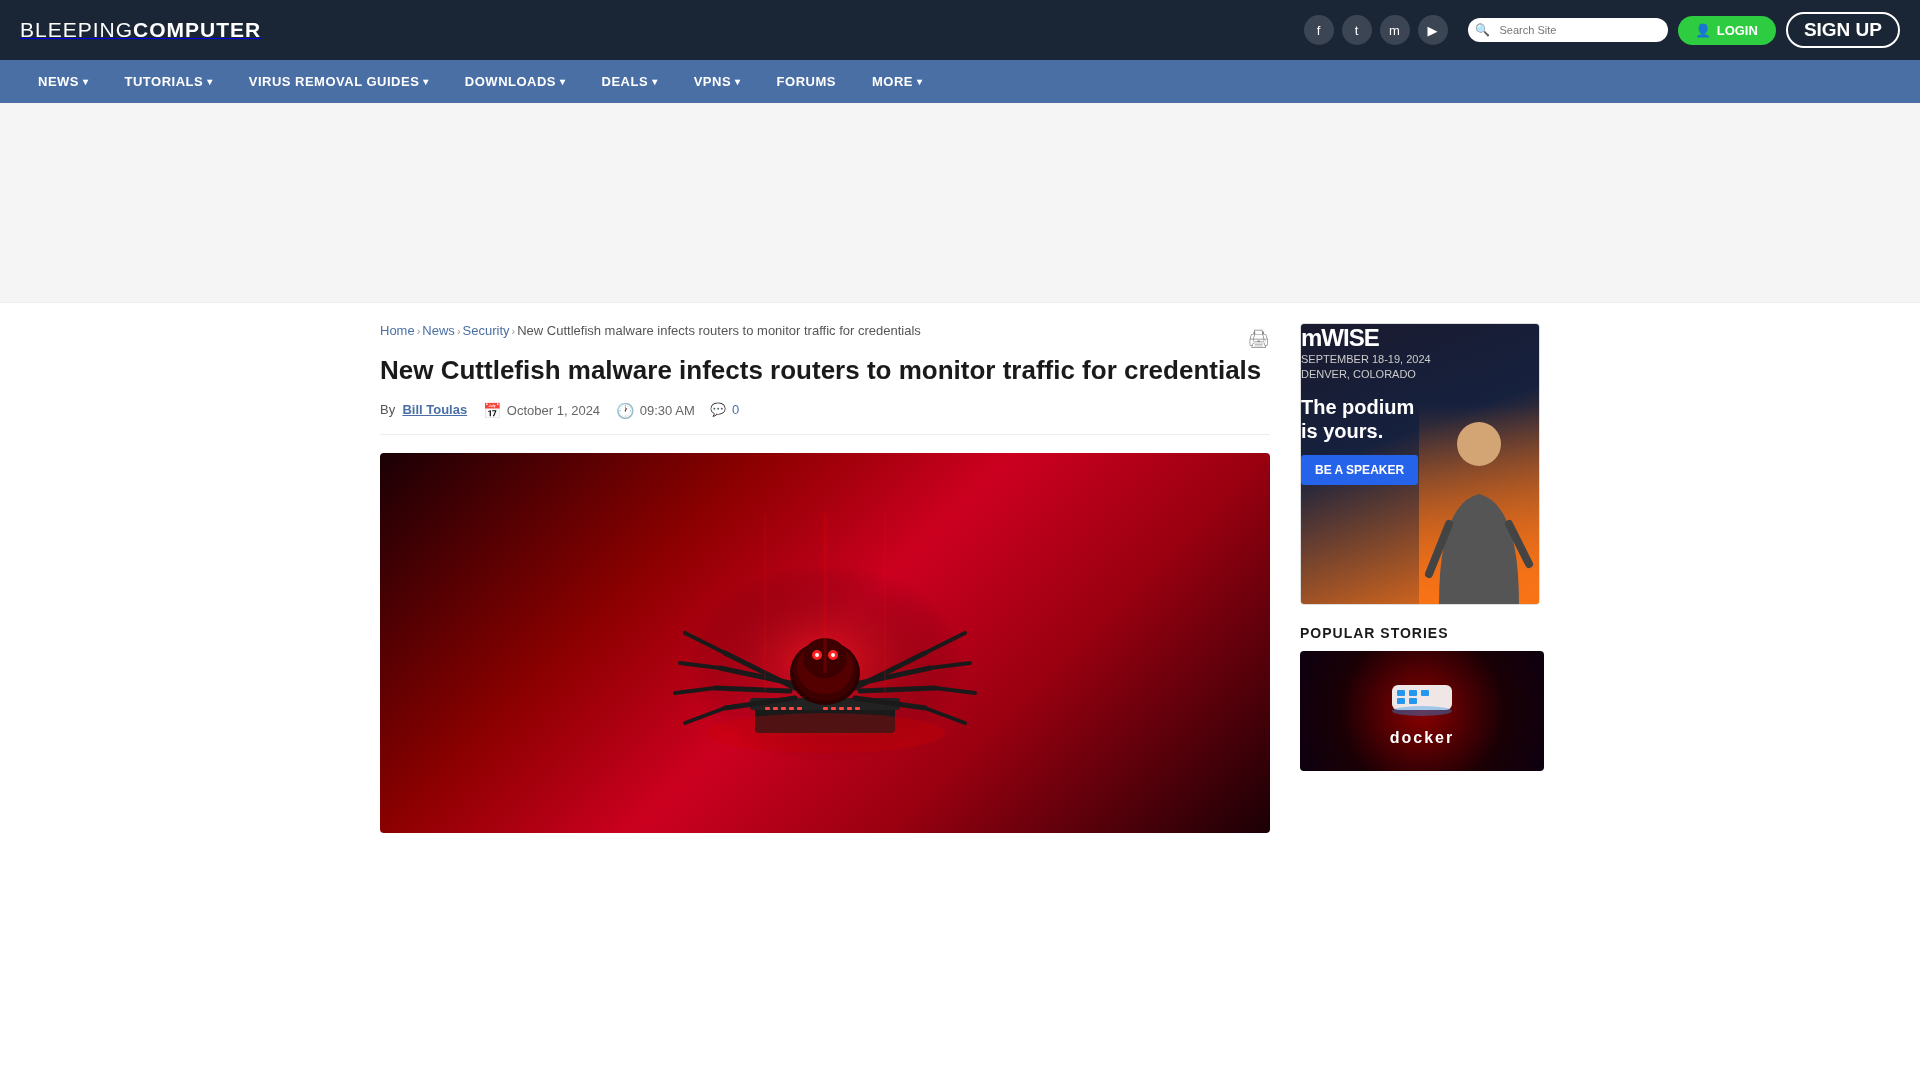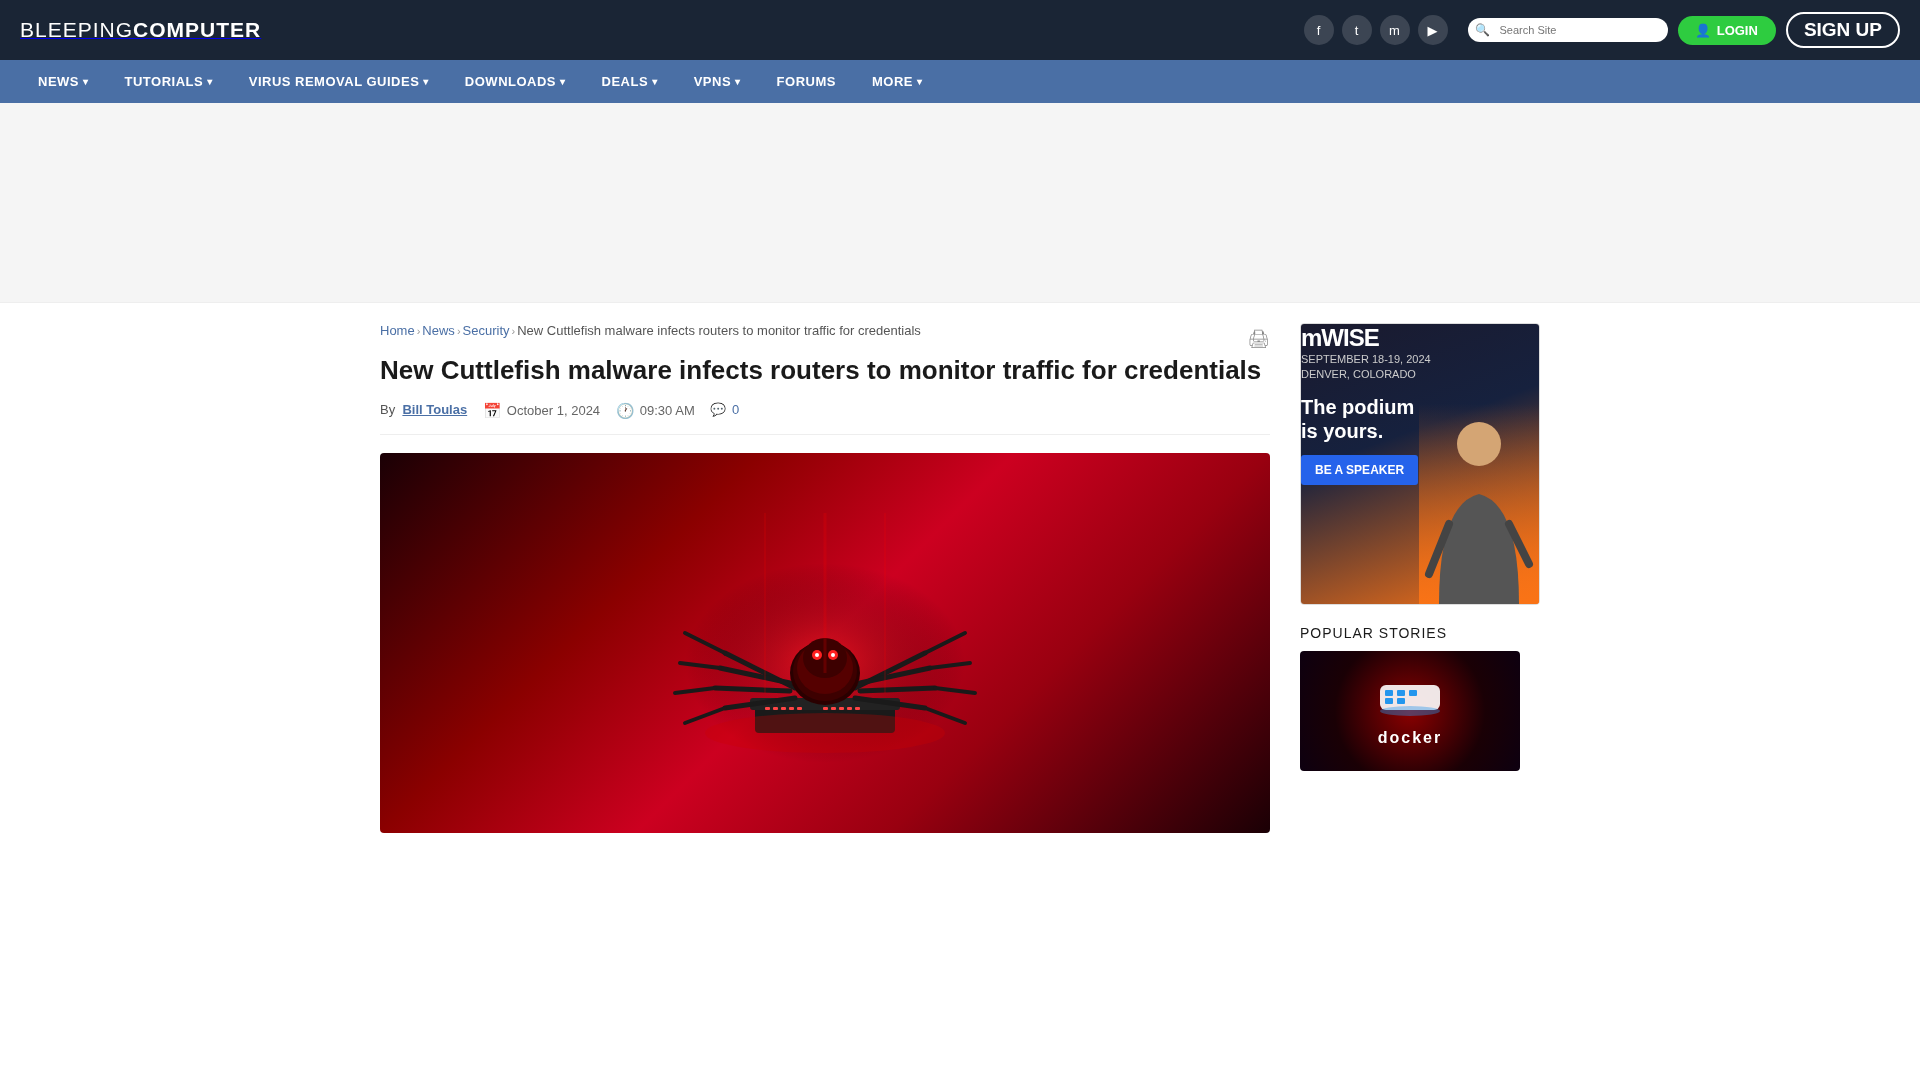--- a/index.html
+++ b/index.html
@@ -258,29 +258,29 @@
       height: 200px;
       background: linear-gradient(to top, #f97316, transparent);
       display: flex;
       align-items: flex-end;
       justify-content: center;
       overflow: hidden;
     }
 
     .popular-stories-title {
       font-size: 14px;
-      font-weight: 400;
+      font-weight: 700;
       color: #1a1a1a;
       text-transform: uppercase;
       letter-spacing: 1px;
       margin-top: 16px;
       margin-bottom: 10px;
     }
     .popular-story-thumb {
-      width: 220px;
+      width: 244px;
       height: 120px;
       background: radial-gradient(circle at center, #8b0000 0%, #1a0005 60%, #0d0010 100%);
       border-radius: 4px;
       display: flex;
       align-items: center;
       justify-content: center;
     }
     .docker-logo {
       display: flex;
       flex-direction: column;

